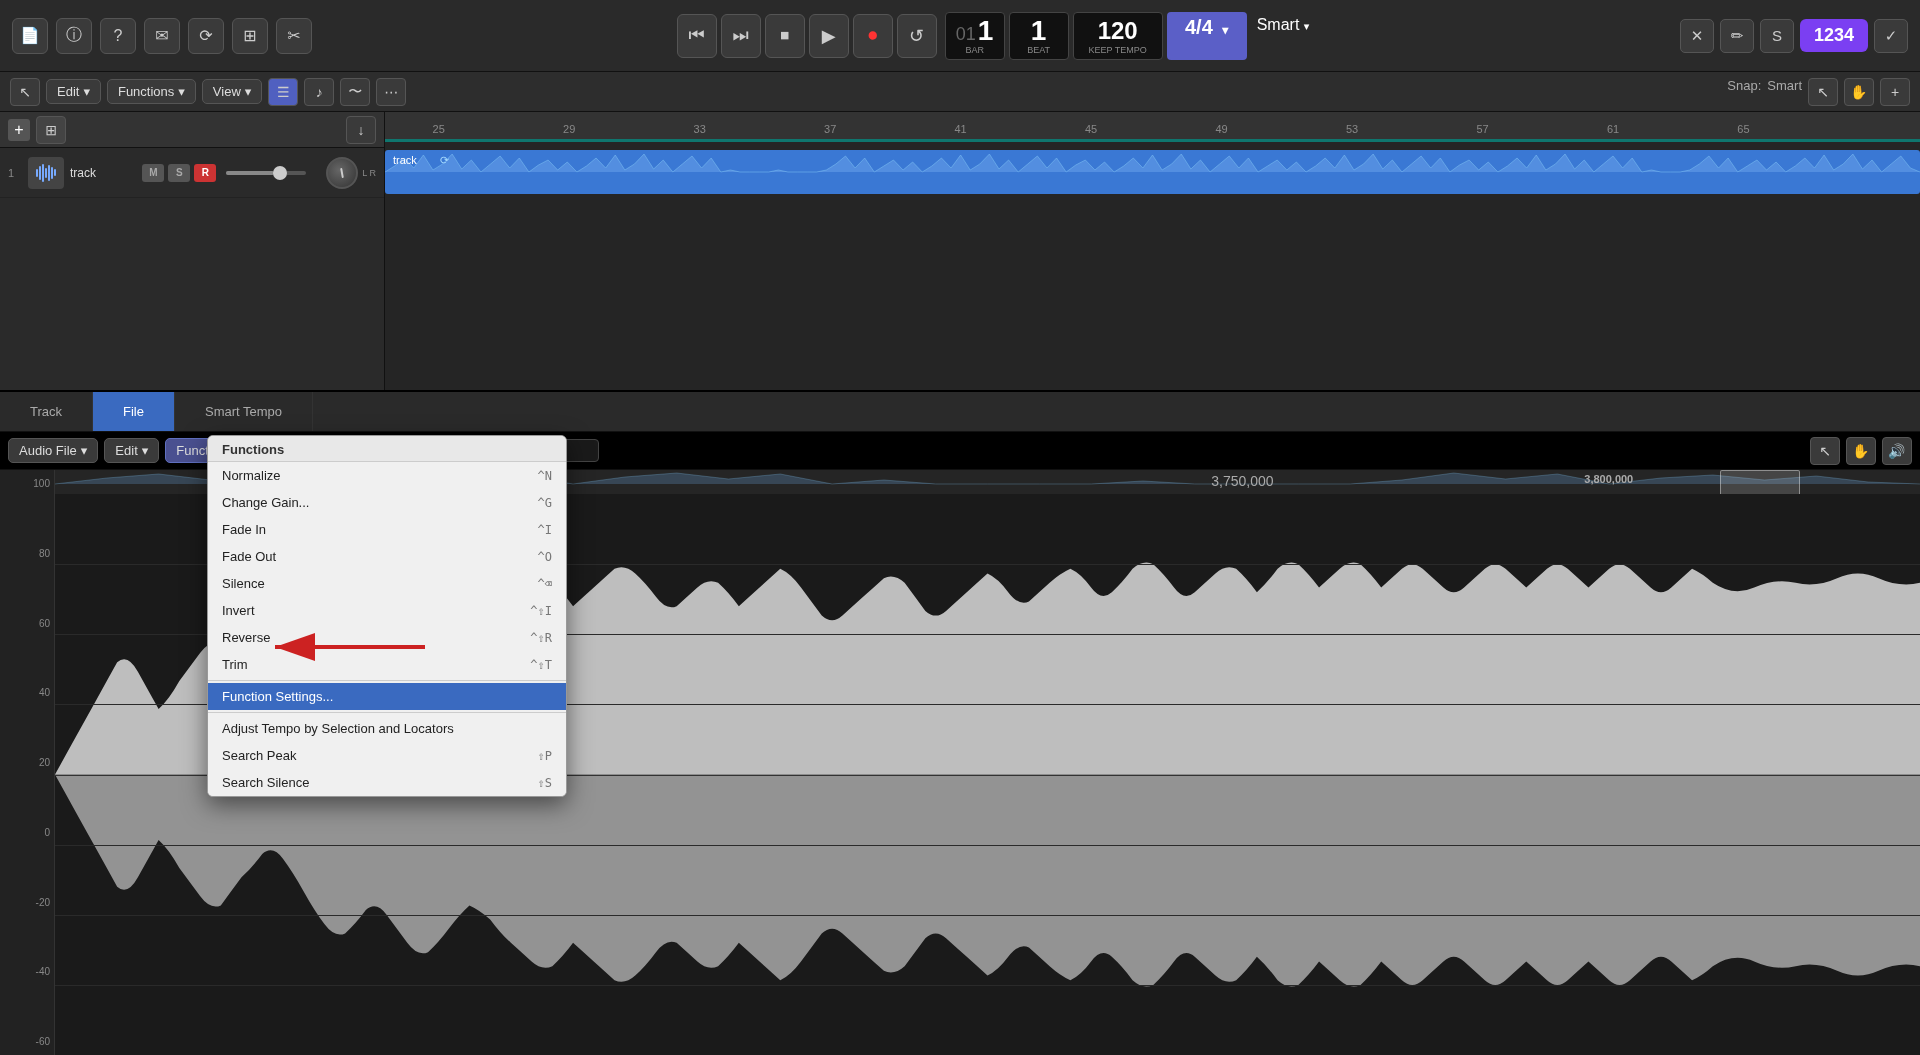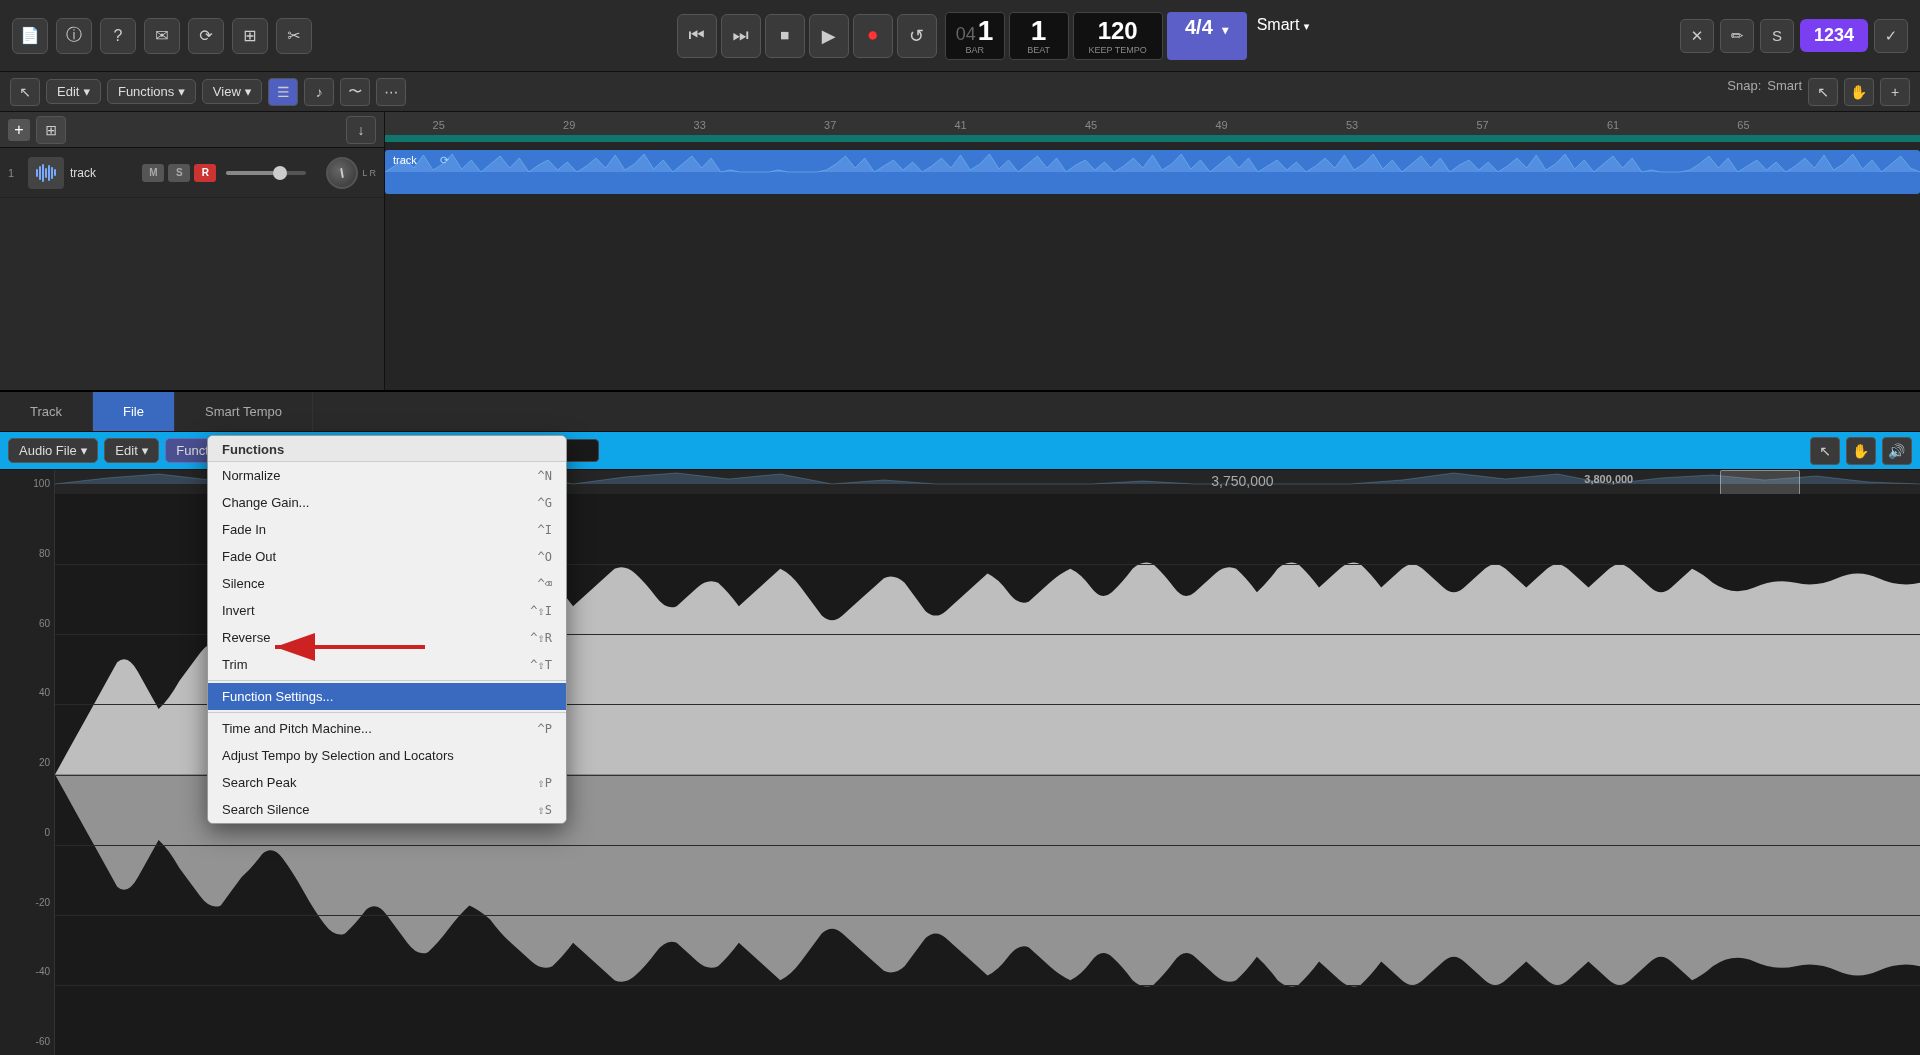--- a/index.html
+++ b/index.html
@@ -319,21 +319,21 @@
       flex: 1;
       overflow: hidden;
       position: relative;
     }
     .timeline-ruler {
       height: 30px;
       background: #333;
       display: flex;
       align-items: flex-end;
       padding-bottom: 4px;
-      border-bottom: 7px solid #0f766e;
+      border-bottom: 3px solid #0f766e;
       position: relative;
     }
     .ruler-mark {
       position: absolute;
       bottom: 4px;
       color: #888;
       font-size: 11px;
       transform: translateX(-50%);
     }
     .track-content {
@@ -403,21 +403,21 @@
       color: #fff;
     }
     .bottom-content {
       flex: 1;
       display: flex;
       flex-direction: column;
       position: relative;
     }
     .audio-editor-toolbar {
       height: 38px;
-      background: #0ea5e9;
+      background: #000000;
       border-bottom: 1px solid #111;
       display: flex;
       align-items: center;
       padding: 0 8px;
       gap: 6px;
     }
     .filename-display {
       background: #1a1a1a;
       border: 1px solid #444;
       border-radius: 4px;
@@ -558,21 +558,21 @@
     <div class="transport-btn">⏭</div>
     <div class="transport-btn">⏹</div>
     <div class="transport-btn">▶</div>
     <div class="transport-btn record">⏺</div>
     <div class="transport-btn">↺</div>
   </div>
 
   <div class="position-display">
     <div class="pos-block">
       <div style="display:flex;align-items:baseline;gap:2px">
-        <span style="font-size:18px;color:#666;">04</span>
+        <span style="font-size:18px;color:#666;">01</span>
         <span class="pos-val">1</span>
       </div>
       <div class="pos-label">BAR</div>
     </div>
     <div class="pos-block">
       <div class="pos-val">1</div>
       <div class="pos-label">BEAT</div>
     </div>
     <div class="tempo-block">
       <div class="tempo-val">120</div>
@@ -823,24 +823,20 @@
       <span>Trim</span>
       <span class="shortcut">^⇧T</span>
     </div>
     <div class="menu-divider"></div>
     <div class="menu-item highlighted">
       <span>Function Settings...</span>
       <span class="shortcut"></span>
     </div>
     <div class="menu-divider"></div>
     <div class="menu-item">
-      <span>Time and Pitch Machine...</span>
-      <span class="shortcut">^P</span>
-    </div>
-    <div class="menu-item">
       <span>Adjust Tempo by Selection and Locators</span>
       <span class="shortcut"></span>
     </div>
     <div class="menu-item">
       <span>Search Peak</span>
       <span class="shortcut">⇧P</span>
     </div>
     <div class="menu-item">
       <span>Search Silence</span>
       <span class="shortcut">⇧S</span>

